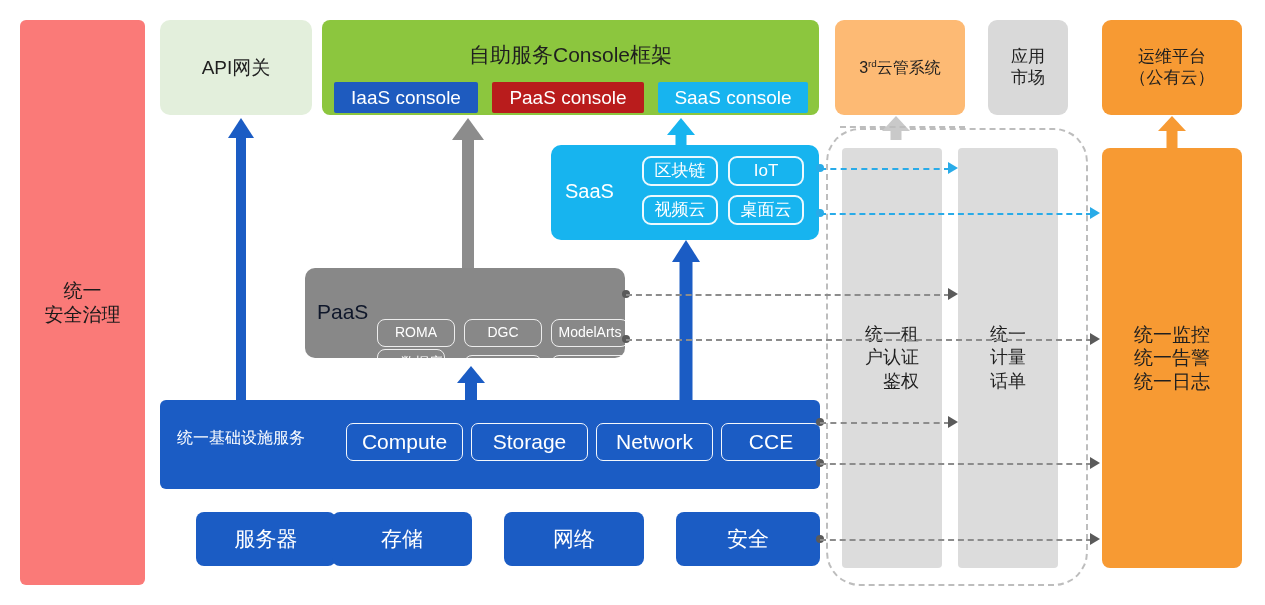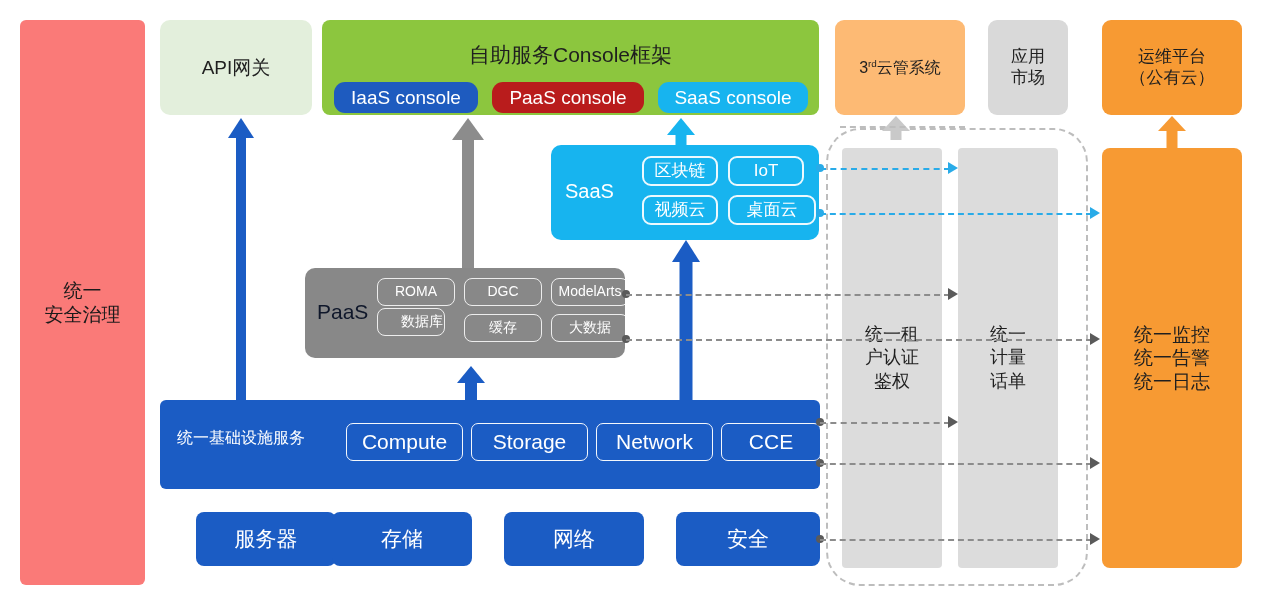--- a/index.html
+++ b/index.html
@@ -53,21 +53,21 @@
   }
   #console-title{
     position:absolute; left:0; right:0; top:22px;
     text-align:center;
     font-size:21px; color:#1f1f1f;
   }
   .console-chip{
     position:absolute;
     top:62px;
     height:31px;
-    border-radius:11px;
+    border-radius:2px;
     display:flex;align-items:center;justify-content:center;
     color:#ffffff;
     font-size:19px;
     padding:0 10px;
     box-sizing:border-box;
   }
   #chip-iaas{ left:12px;  width:144px; background:#1E5BBF;}
   #chip-paas{ left:170px; width:152px; background:#b91c1c;}
   #chip-saas{ left:336px; width:150px; background:#17B4EF;}
 
@@ -99,38 +99,38 @@
     position:absolute;
     height:30px;
     border:2px solid rgba(255,255,255,.92);
     border-radius:9px;
     display:flex;align-items:center;justify-content:center;
     color:#ffffff; font-size:17px; box-sizing:border-box;
   }
   #saas-blockchain{ left:91px;  top:11px; width:76px;}
   #saas-iot{        left:177px; top:11px; width:76px;}
   #saas-video{      left:91px;  top:50px; width:76px;}
-  #saas-desktop{    left:177px; top:50px; width:88px;}
+  #saas-desktop{    left:177px; top:50px; width:76px;}
 
   
   #paas-block{
     left:305px; top:268px; width:320px; height:90px;
     background:#888888; border-radius:10px; display:block;
   }
   #paas-label{
     position:absolute; left:12px; top:31px;
     font-size:21px; color:#0f172a;
   }
   .paas-chip{
     position:absolute;
     height:28px;
     border:1.6px solid rgba(255,255,255,.85);
     border-radius:8px;
     display:flex;align-items:center;justify-content:center;
-    color:#ffffff; font-size:14px; box-sizing:border-box;
+    color:#ffffff; font-size:14px; box-sizing:border-box;margin-top:41px;
   }
   #paas-roma{   left:72px;  top:10px; width:78px;}
   #paas-dgc{    left:159px; top:10px; width:78px;}
   #paas-ma{     left:246px; top:10px; width:78px;}
   #paas-db{     left:72px;  top:40px; width:68px;padding-left:22px;}
   #paas-cache{  left:159px; top:46px; width:78px;}
   #paas-bigdata{left:246px; top:46px; width:78px;}
 
   
   #infra-bar{
@@ -174,21 +174,21 @@
     box-sizing:border-box;
   }
   .vbar{
     position:absolute;
     background:#DCDCDC;
     border-radius:4px;
     display:flex;align-items:center;justify-content:center;
     color:#1f1f1f; font-size:18px; text-align:center;
     line-height:1.3;
   }
-  #auth-bar{ left:842px; top:148px; width:100px; height:420px;}
+  #auth-bar{ left:842px; top:148px; width:100px; height:420px;text-align:right;}
   #billing-bar{ left:958px; top:148px; width:100px; height:420px;}
 
   
   #monitor-col{
     left:1102px; top:148px; width:140px; height:420px;
     background:#F79A33; color:#1f1f1f; font-size:19px;
     border-radius:8px;
   }
 
   

